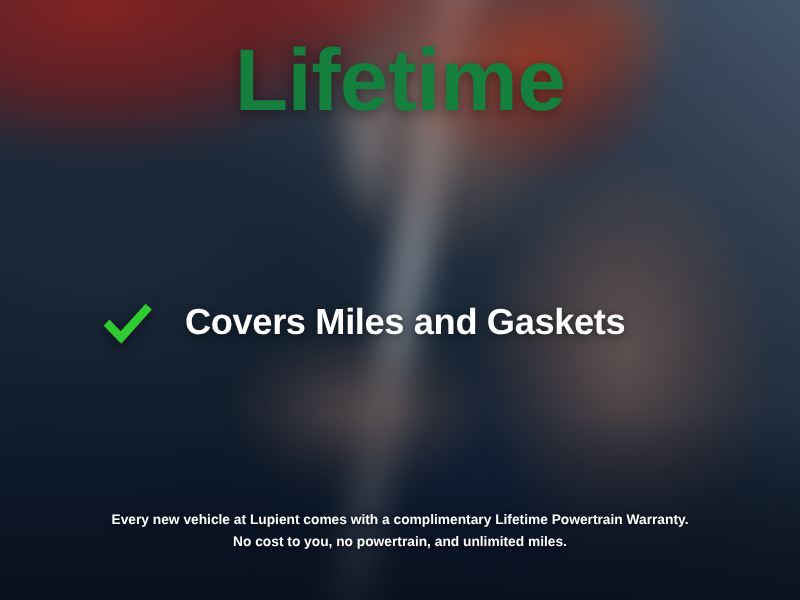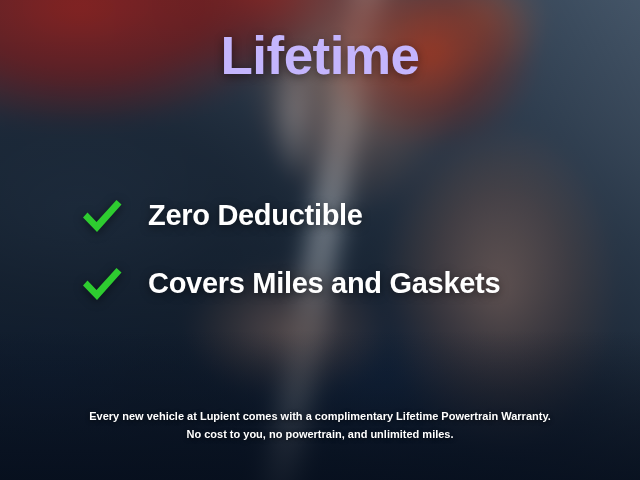--- a/index.html
+++ b/index.html
@@ -66,24 +66,24 @@
     position:relative; z-index:2;
     width:100%; height:100%;
     display:flex; flex-direction:column;
     padding:28px 18px 14px;
   }
 
   .headline{ text-align:center; flex:0 0 auto; }
 
   .headline-line1{
     display:block;
-    font-size:53px;
+    font-size:70px;
     line-height:1.04;
     font-weight:bold;
-    color:#c4b5fd;
+    color:#15803d;
     letter-spacing:-0.5px;
     text-shadow:0 2px 10px rgba(0,0,0,.45);
   }
   .headline-line2{
     display:block;
     font-size:46px;
     line-height:1.12;
     font-weight:bold;
     color:#ffffff;
     letter-spacing:-0.8px;
@@ -141,26 +141,20 @@
   <div class="scrim-bottom"></div>
 
   <div class="content">
 
     <div class="headline">
       <span class="headline-line1">Lifetime</span>
     </div>
 
     <div class="features">
 
-      <div class="feature">
-        <svg class="check-icon" viewBox="0 0 44 40">
-          <path d="M3 21.5 L7.5 16.5 L16.5 26 L36.5 4 L41.5 8.5 L17 36 Z" fill="#2ECC30"></path>
-        </svg>
-        <span class="feature-label">Zero Deductible</span>
-      </div>
 
 
       <div class="feature">
         <svg class="check-icon" viewBox="0 0 44 40">
           <path d="M3 21.5 L7.5 16.5 L16.5 26 L36.5 4 L41.5 8.5 L17 36 Z" fill="#2ECC30"></path>
         </svg>
         <span class="feature-label">Covers Miles and Gaskets</span>
       </div>
 
     </div>

